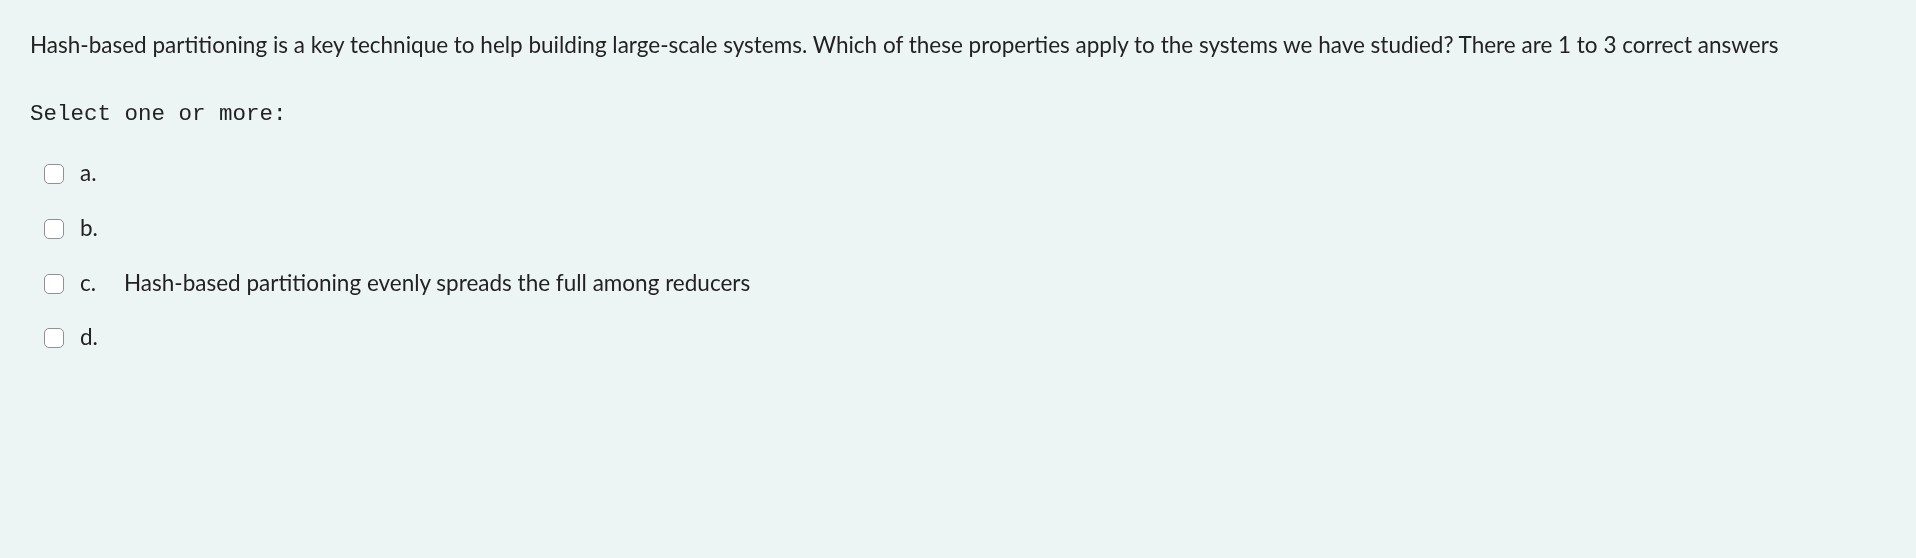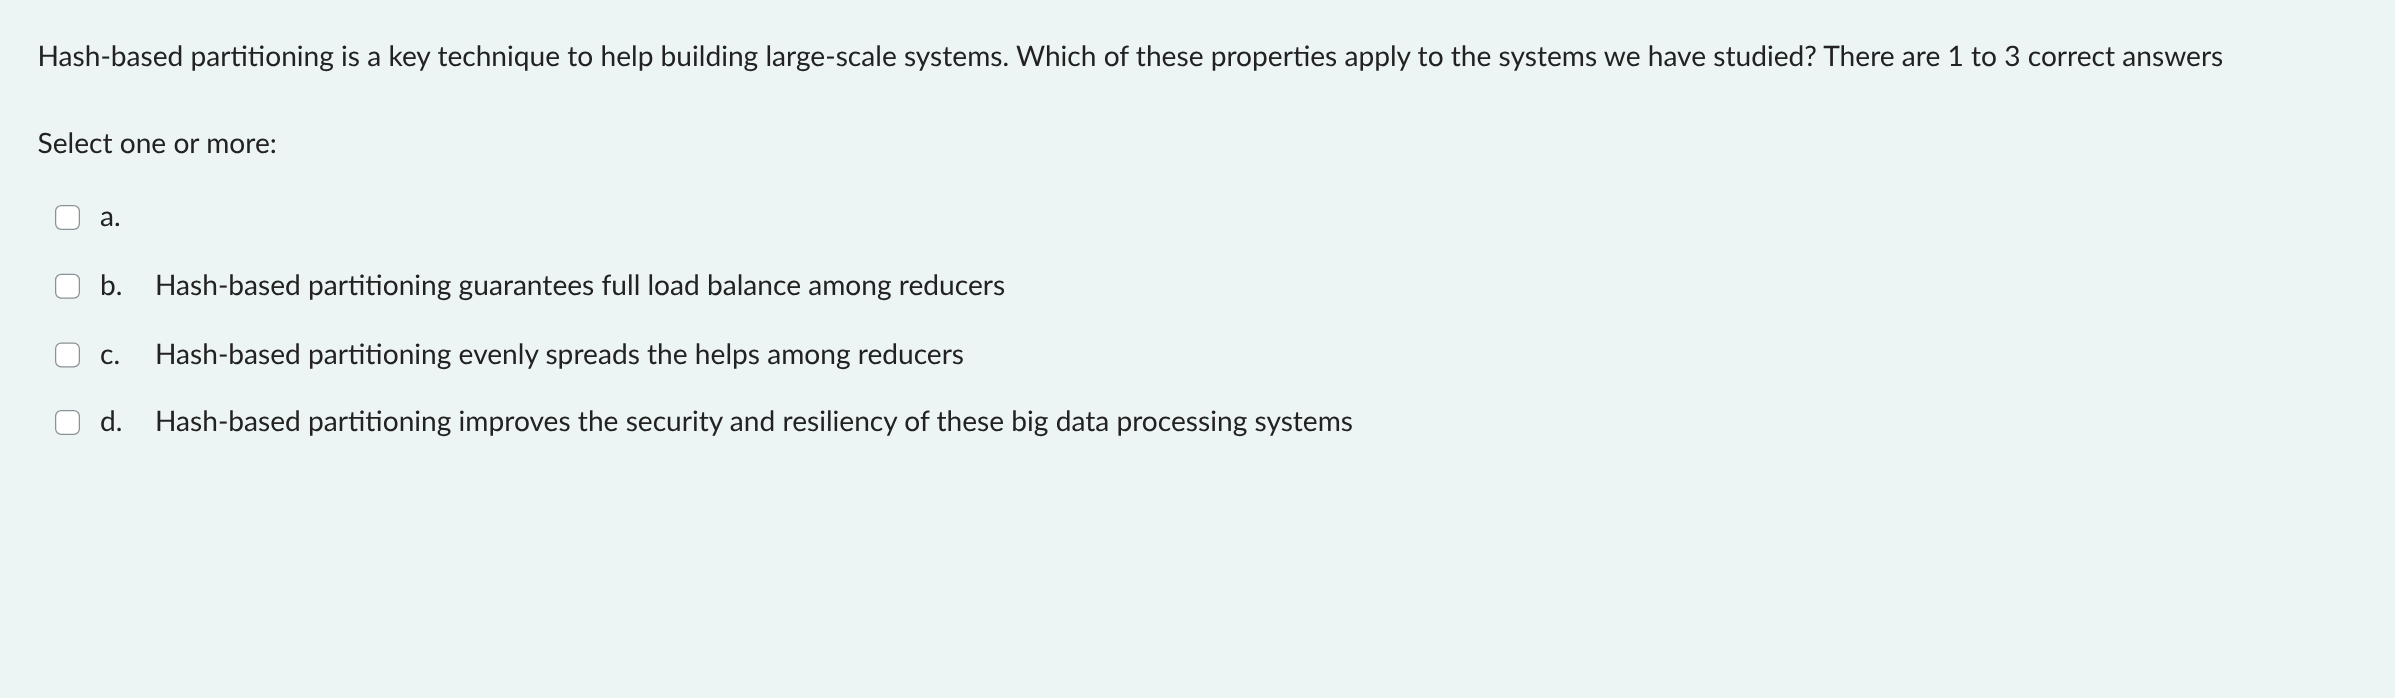--- a/index.html
+++ b/index.html
@@ -22,20 +22,21 @@
     }
     .question-main {
       display: inline;
     }
     .question-hint {
       display: inline;
     }
     .instruction {
       margin-bottom: 14px;
       margin-top: 34px;
+      font-family: Liberation Mono, monospace;
     }
     .options {
       display: flex;
       flex-direction: column;
       gap: 0;
     }
     .option-row {
       display: flex;
       align-items: baseline;
       padding: 10px 0 10px 14px;
@@ -83,29 +84,27 @@
     <span class="checkbox-wrap">
       <input type="checkbox" style="">
     </span>
     <span class="option-letter">a.</span>
   </div>
   <div class="option-row">
     <span class="checkbox-wrap">
       <input type="checkbox" style="">
     </span>
     <span class="option-letter">b.</span>
-    <span class="option-text">Hash-based partitioning guarantees full load balance among reducers</span>
   </div>
   <div class="option-row">
     <span class="checkbox-wrap">
       <input type="checkbox" style="">
     </span>
     <span class="option-letter">c.</span>
-    <span class="option-text">Hash-based partitioning evenly spreads the helps among reducers</span>
+    <span class="option-text">Hash-based partitioning evenly spreads the full among reducers</span>
   </div>
   <div class="option-row">
     <span class="checkbox-wrap">
       <input type="checkbox" style="">
     </span>
     <span class="option-letter">d.</span>
-    <span class="option-text">Hash-based partitioning improves the security and resiliency of these big data processing systems</span>
   </div>
 </div>
 
 </body></html>

